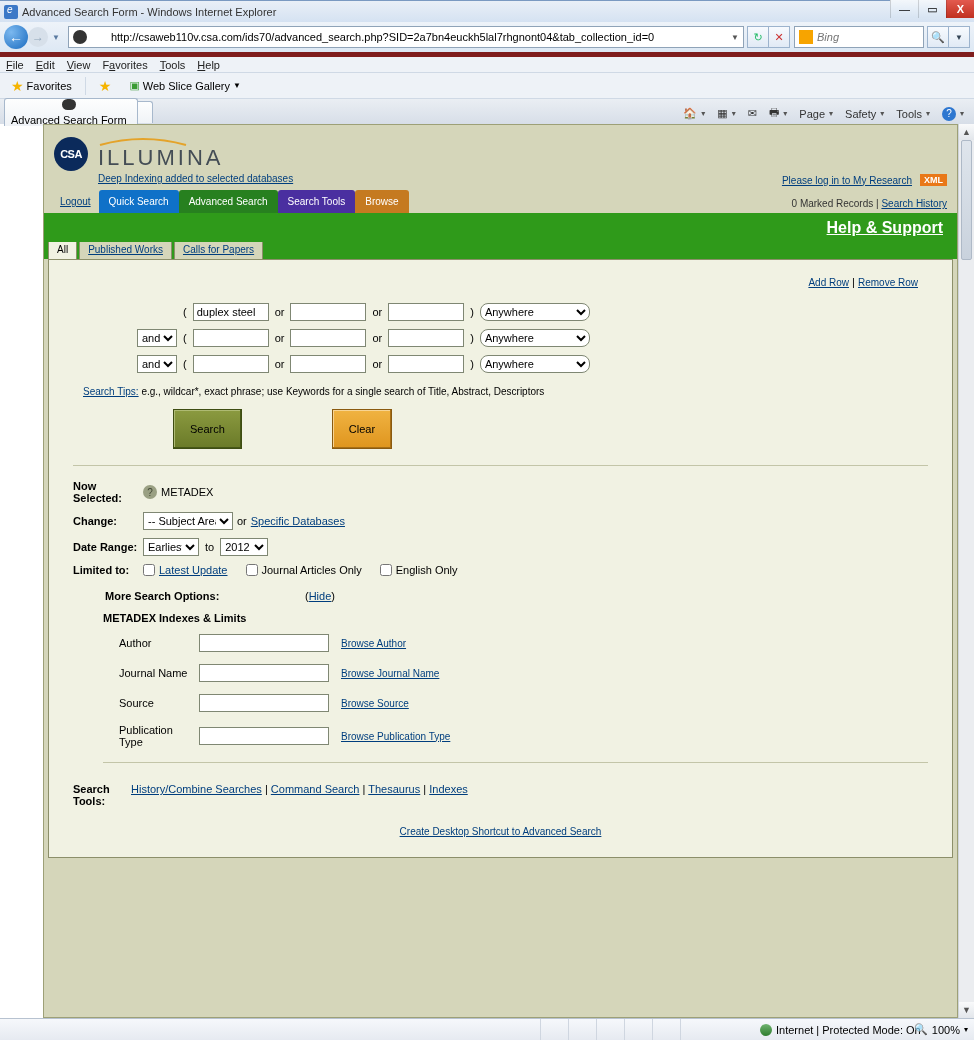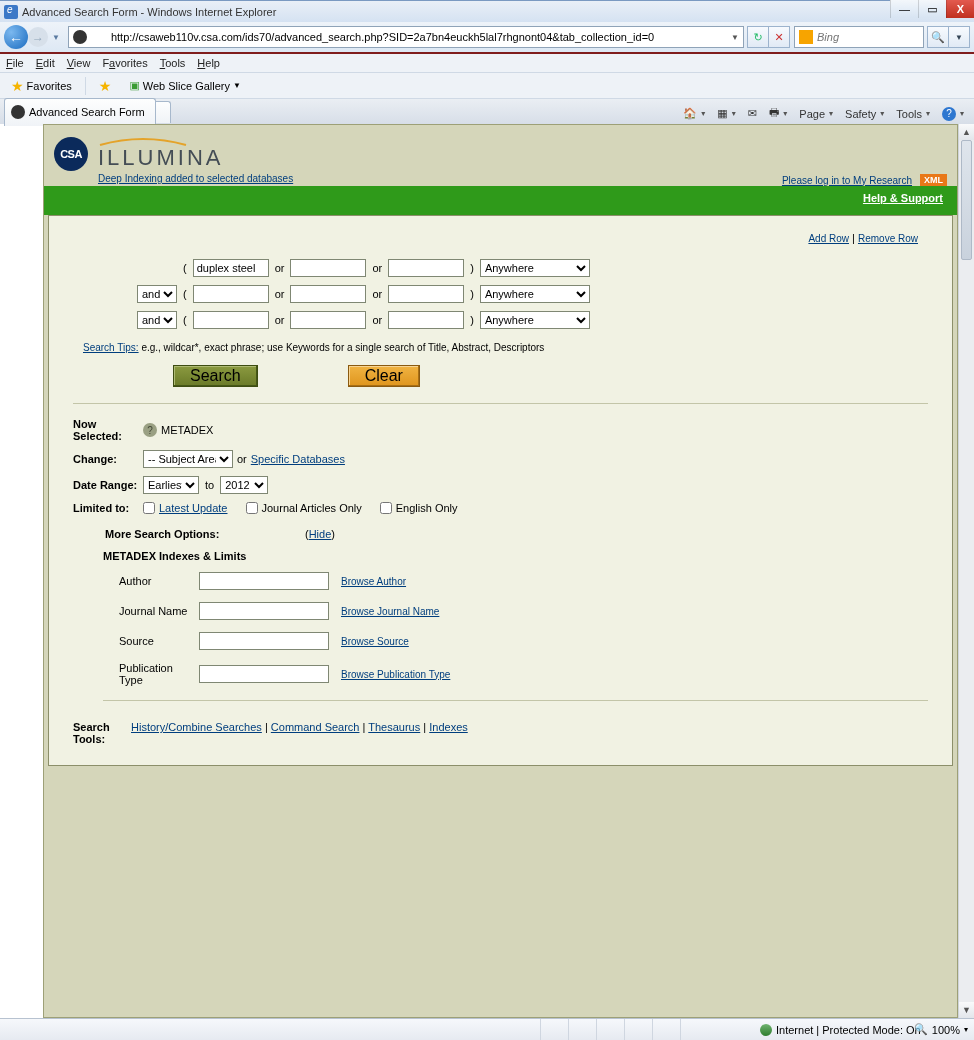--- a/index.html
+++ b/index.html
@@ -18,29 +18,29 @@
 .nav-arrow.back { background:radial-gradient(circle at 30% 30%, #7bb8ef, #1b6cc0); color:#fff; font-size:14px;}
 .nav-arrow.fwd { background:#d7e0ea; color:#8fa3b8; font-size:12px; width:20px; height:20px;}
 .url-field { flex:1; background:#fff; border:1px solid #8fa3b8; height:22px; display:flex; align-items:center; padding:0 4px; gap:4px;}
 .url-field .favicon{ width:14px; height:14px; background:#333; border-radius:7px; display:inline-block;}
 .url-field input { border:none; outline:none; flex:1; font-size:11px;padding-left:20px;}
 .addr-btns { display:flex;}
 .addr-btns .btn { width:22px; height:22px; border:1px solid #9cb3cd; background:linear-gradient(#f7fafe,#e1eaf5); margin-left:-1px; display:flex; align-items:center; justify-content:center; font-size:11px; color:#345;}
 .search-field { width:130px; background:#fff; border:1px solid #8fa3b8; height:22px; display:flex; align-items:center; padding:0 4px; gap:4px;}
 .search-field .bing-icon { width:14px; height:14px; background:#f7a400; display:inline-block;}
 .search-field input{border:none; outline:none; width:80px; font-size:11px; font-style:italic; color:#777;}
-.menu-bar { background:#eef2f7; height:20px; display:flex; align-items:center; padding:0 6px; gap:12px; border-top:2px solid #7f1d1d;}
+.menu-bar { background:#eef2f7; height:20px; display:flex; align-items:center; padding:0 6px; gap:12px; border-top:5px solid #7f1d1d;}
 .menu-bar span { color:#222; cursor:default; }
 .menu-bar span u{text-decoration:underline;}
 .fav-bar { background:#eef2f7; height:26px; display:flex; align-items:center; padding:0 6px; gap:8px; border-top:1px solid #cfd9e5;}
 .fav-bar .star{ color:#f5b400; font-size:14px;}
 .fav-bar .btn { display:flex; align-items:center; gap:3px; padding:2px 5px; cursor:default;}
 .fav-bar .sep { width:1px; height:18px; background:#cfd9e5; }
 .tab-bar { background:linear-gradient(#eaeef3,#d7dee8); height:26px; display:flex; align-items:center; position:relative; border-top:1px solid #cfd9e5;}
-.tab { background:linear-gradient(#fdfefe,#f0f3f7); border:1px solid #a7b8cc; border-bottom:none; height:28px; padding:0 10px 0 6px; display:flex; align-items:center; gap:4px; margin-left:4px; border-radius:3px 3px 0 0;}
+.tab { background:linear-gradient(#fdfefe,#f0f3f7); border:1px solid #a7b8cc; border-bottom:none; height:28px; padding:0 10px 0 6px; display:flex; align-items:center; gap:4px; margin-left:4px; border-radius:3px 3px 0 0;flex-direction:column;}
 .tab .favicon{ width:14px; height:14px; background:#333; border-radius:7px; display:inline-block;}
 .newtab { width:16px; height:22px; border:1px solid #a7b8cc; border-bottom:none; margin-left:-1px; border-radius:0 3px 0 0; background:linear-gradient(#fdfefe,#f0f3f7);}
 .cmd-bar { position:absolute; right:6px; top:3px; display:flex; align-items:center; gap:4px;}
 .cmd-bar .cbtn { display:flex; align-items:center; gap:2px; padding:2px 4px; color:#333; cursor:default;}
 .cmd-bar .dd:after{content:"▾"; font-size:8px; margin-left:2px; color:#555;}
 .cmd-bar .help { width:14px; height:14px; border-radius:7px; background:#2e77d0; color:#fff; display:flex; align-items:center; justify-content:center; font-size:10px;}
 .content-wrap { position:relative; height:calc(100% - 22px - 30px - 20px - 26px - 26px - 22px); overflow:hidden;}
 .scroll-v { position:absolute; right:0; top:0; bottom:0; width:16px; background:#ebedf0; border-left:1px solid #cfd4da;}
 .scroll-v .up,.scroll-v .down{height:16px; display:flex; align-items:center; justify-content:center; color:#555; font-size:9px; background:linear-gradient(#f9fafb,#e2e6eb);}
 .scroll-v .down{position:absolute; bottom:0; width:100%;}
@@ -57,40 +57,40 @@
 .nav-row { display:flex; align-items:flex-end; padding:0 10px; margin-top:4px; position:relative;}
 .nav-row .lnk { color:#003e7e; text-decoration:underline; font-size:10px; padding:6px 6px; margin-right:2px;}
 .nav-tab { padding:6px 10px; font-size:10px; color:#fff; cursor:default; border-radius:3px 3px 0 0;}
 .nav-tab.quick{background:#0f71c8;}
 .nav-tab.adv{background:#27801f;}
 .nav-tab.stools{background:#4a2fa0;}
 .nav-tab.browse{background:#c57a20;}
 .nav-right { position:absolute; right:10px; bottom:4px; color:#333; font-size:10px;}
 .nav-right a{color:#003e7e; text-decoration:underline;}
 .green-bar { background:#2f9a1a; height:29px; position:relative;}
-.green-bar a{ position:absolute; right:14px; top:6px; color:#fff; font-weight:bold; font-size:11px;}
+.green-bar a{ position:absolute; right:14px; top:6px; color:#fff; font-weight:bold; font-size:16px;}
 .subtabs { display:flex; padding:0 4px; background:#2f9a1a; margin-top:-3px;}
 .subtab { padding:4px 8px; font-size:10px; background:#d5d6ba; border:1px solid #8c8f6a; border-bottom:none; margin-right:2px; cursor:default;}
 .subtab.lnk{ text-decoration:underline; color:#003e7e;}
 .subtab.active{ background:#f1f2e3;}
 .form-body { background:#f1f2e3; border:1px solid #8c8f6a; margin:0 4px 10px; padding:10px 24px 20px; }
 .row-links { text-align:right; margin:6px 10px 10px;}
 .row-links a{ color:#003e7e; text-decoration:underline; font-size:10px;}
 .search-grid { margin-left:60px; margin-bottom:8px;}
 .search-grid table td{ padding:3px 2px; vertical-align:middle; font-size:11px;}
 .sel { border:1px solid #7f8773; background:#fff; font-size:11px; height:18px;}
 .sel.op{width:40px;}
-.sel.any{width:110px;}
+.sel.any{width:110px;border-radius:8px;}
 .txt { border:1px solid #7f8773; background:#fff; font-size:11px; height:18px; padding:0 3px;}
 .txt.w{width:76px;}
 .paren{padding:0 3px;}
 .tips-row{ margin:6px 0 12px 10px; font-size:10px;}
 .tips-row a{color:#003e7e; text-decoration:underline;}
 .btn-row{ margin:8px 0 16px 100px; display:flex; gap:90px;}
-.btn3d{ height:22px; padding:0 16px; font-size:16px; border:1px solid #5a5a1f; cursor:default; display:flex; align-items:center;}
+.btn3d{ height:40px; padding:0 16px; font-size:11px; border:1px solid #5a5a1f; cursor:default; display:flex; align-items:center;}
 .btn3d.search{ background:linear-gradient(#8b9a40,#6a7a28); color:#000; border-color:#3e4d12; box-shadow:inset -1px -1px 0 #465717, inset 1px 1px 0 #aeba73;}
 .btn3d.clear{ background:linear-gradient(#f0b342,#df951e); border-color:#8a5a10; box-shadow:inset -1px -1px 0 #a86f15, inset 1px 1px 0 #f8d493;}
 .hr{ border:none; border-top:1px solid #c3c5a8; margin:14px 0;}
 .meta-row{ display:flex; align-items:center; margin:8px 0; font-size:11px;}
 .meta-row .lbl{ width:70px; font-weight:bold;}
 .q-icon{ width:14px; height:14px; border-radius:7px; background:#9aa083; color:#424735; font-size:10px; display:inline-flex; align-items:center; justify-content:center; margin-right:4px;}
 .chk{ display:inline-flex; align-items:center; gap:4px; margin-right:18px;}
 .chk input{width:12px; height:12px;}
 .more-opts{ display:flex; align-items:flex-end; margin:14px 0 10px;padding-left:32px;}
 .more-opts .lbl{ font-weight:bold; font-size:11px; width:200px;}
@@ -220,25 +220,42 @@
           </svg>
         <span class="word">ILLUMINA</span>
         <a href="#" class="deep">Deep Indexing added to selected databases</a>
       </div>
       <div class="top-right">
         <a href="#" style="font-size:10px;">Please log in to My Research</a>
         <span class="xml-badge">XML</span>
       </div>
     </div>
 
+    <div class="nav-row">
+      <a href="#" class="lnk">Logout</a>
+      <div class="nav-tab quick">Quick Search</div>
+      <div class="nav-tab adv">Advanced Search</div>
+      <div class="nav-tab stools">Search Tools</div>
+      <div class="nav-tab browse">Browse</div>
+      <div class="nav-right">
+        <span>0 Marked Records</span>
+        <span> | </span>
+        <a href="#">Search History</a>
+      </div>
+    </div>
 
     <div class="green-bar">
       <a href="#">Help &amp; Support</a>
     </div>
 
+    <div class="subtabs">
+      <div class="subtab active">All</div>
+      <div class="subtab lnk">Published Works</div>
+      <div class="subtab lnk">Calls for Papers</div>
+    </div>
 
     <div class="form-body">
 
       <div class="row-links">
         <a href="#">Add Row</a>
         <span> | </span>
         <a href="#">Remove Row</a>
       </div>
 
       <div class="search-grid">
@@ -364,20 +381,23 @@
       <div class="stools-row">
         <span class="lbl">Search Tools:</span>
         <span class="links">
           <a href="#">History/Combine Searches</a><span> | </span>
           <a href="#">Command Search</a><span> | </span>
           <a href="#">Thesaurus</a><span> | </span>
           <a href="#">Indexes</a>
         </span>
       </div>
 
+      <div class="shortcut">
+        <a href="#">Create Desktop Shortcut to Advanced Search</a>
+      </div>
 
     </div>
   </div>
 
   <div class="scroll-v">
     <div class="up">▲</div>
     <div class="thumb"></div>
     <div class="down">▼</div>
   </div>
 </div>

